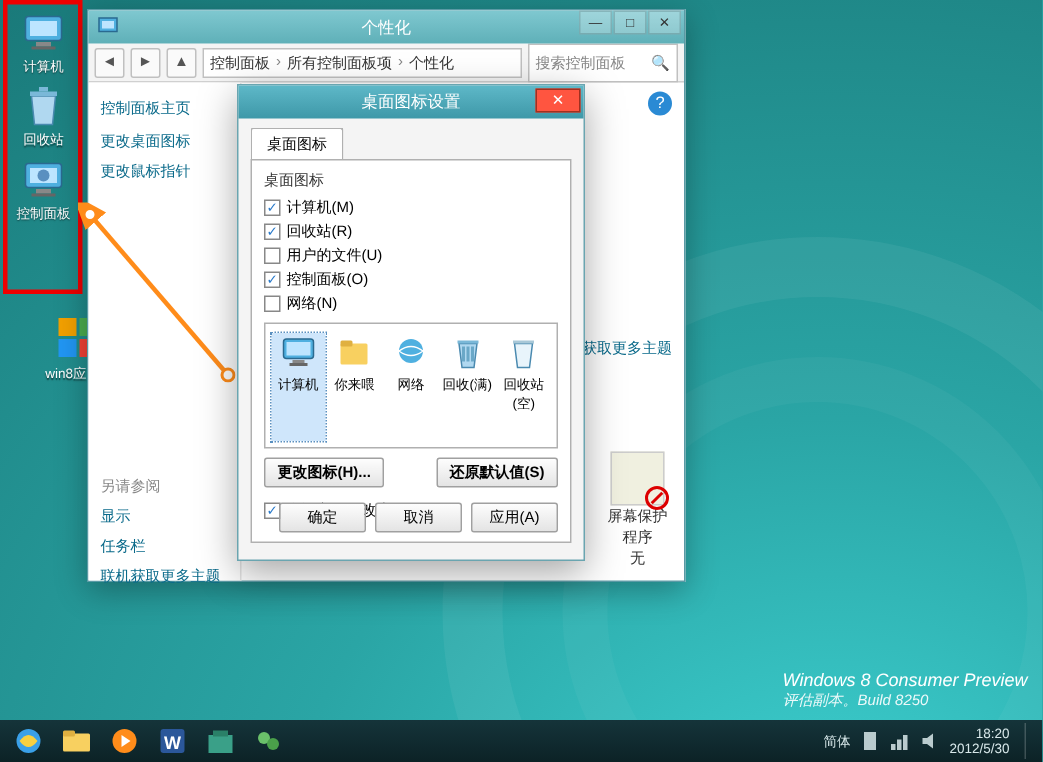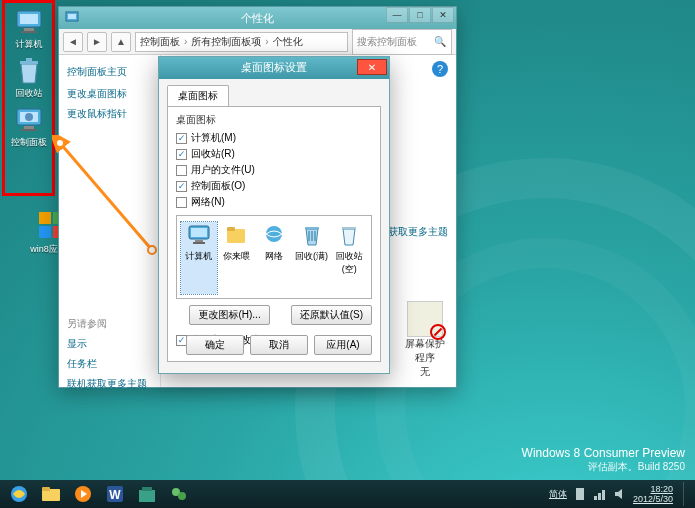--- a/index.html
+++ b/index.html
@@ -67,34 +67,34 @@
   .tab { font-size:10px; padding:3px 10px; background:#fff; border:1px solid #b0b0b0; border-bottom:none; border-radius:2px 2px 0 0; }
   .tabpanel { border:1px solid #b0b0b0; background:#fff; padding:6px 8px; height:256px; position:relative; }
   .grouplbl { font-size:10px; color:#333; margin-bottom:4px; }
   .checks { display:flex; flex-wrap:wrap; gap:2px 6px; margin-bottom:6px; }
   .chk { width:98px; font-size:10px; display:flex; align-items:center; gap:4px; cursor:pointer; }
   .cbox { width:11px; height:11px; border:1px solid #888; background:#fff; display:inline-flex; align-items:center; justify-content:center; font-size:9px; color:#2a7aca; }
   .iconlist { border:1px solid #b0b0b0; height:84px; padding:6px 4px 4px; display:flex; gap:2px; margin-bottom:6px; overflow:hidden; }
   .licon { width:36px; text-align:center; font-size:9px; cursor:pointer; }
   .licon .ig { width:26px; height:26px; margin:0 auto 2px; display:flex; align-items:center; justify-content:center; }
   .licon.sel { background:#cfe6fb; outline:1px dotted #5a90c0; }
-  .dlgbtnrow { display:flex; gap:21px; justify-content:flex-end; margin-bottom:8px; }
+  .dlgbtnrow { display:flex; gap:6px; justify-content:space-between; margin-bottom:8px;font-weight:bold; }
   .btn { font-size:10px; padding:2px 8px; border:1px solid #a0a0a0; background:linear-gradient(#fdfdfd,#e4e4e4); border-radius:2px; cursor:pointer; min-width:58px; text-align:center; }
   .allowrow { font-size:10px; display:flex; align-items:center; gap:4px; }
   .dlgfooter { position:absolute; left:0; right:0; bottom:6px; display:flex; gap:6px; justify-content:flex-end; padding:0 8px; }
 
   
-  .watermark { position:absolute; right:10px; bottom:34px; text-align:right; color:#fff; font-size:11px; z-index:2; }
+  .watermark { position:absolute; right:10px; bottom:34px; color:#fff; font-size:11px; z-index:2;font-style:italic; }
   .watermark .l1 { font-size:12px; }
   .watermark .l2 { font-size:10px; opacity:.9; }
 
   
   .taskbar { position:absolute; left:0; right:0; bottom:0; height:28px; background:linear-gradient(#15343a,#0c2226); display:flex; align-items:center; padding:0 4px; z-index:10; }
   .tbtn { width:30px; height:24px; margin-right:2px; display:flex; align-items:center; justify-content:center; border-radius:2px; cursor:pointer; }
-  .tray { margin-left:auto; display:flex; align-items:center; gap:6px; color:#d8e8ea; font-size:9px;text-decoration:underline; }
+  .tray { margin-left:auto; display:flex; align-items:center; gap:6px; color:#d8e8ea; font-size:9px; }
   .tray .tic { width:14px; height:14px; opacity:.85; }
   .clock { text-align:right; line-height:10px; font-size:9px; }
   .showdesk { width:8px; height:24px; border-left:1px solid rgba(255,255,255,.2); margin-left:4px; cursor:pointer; }
 
   
   svg { display:block; }
 </style>
 </head>
 <body>
 

